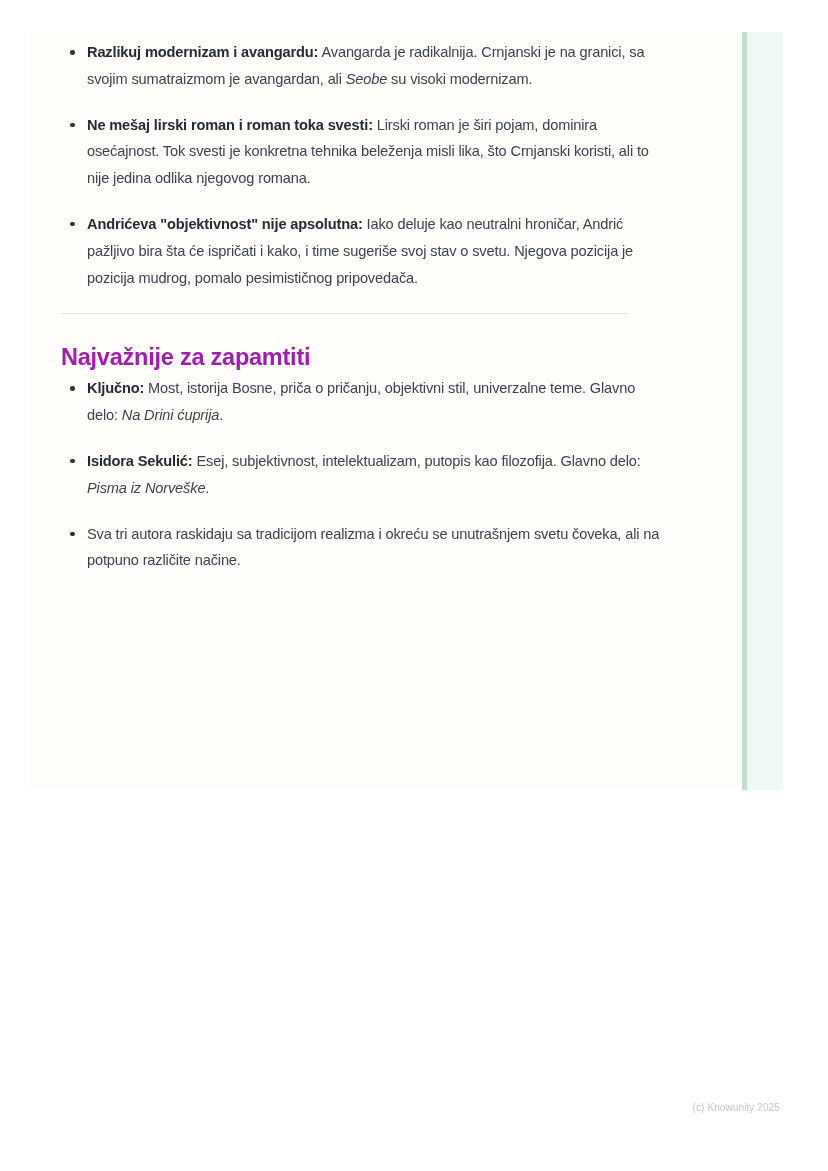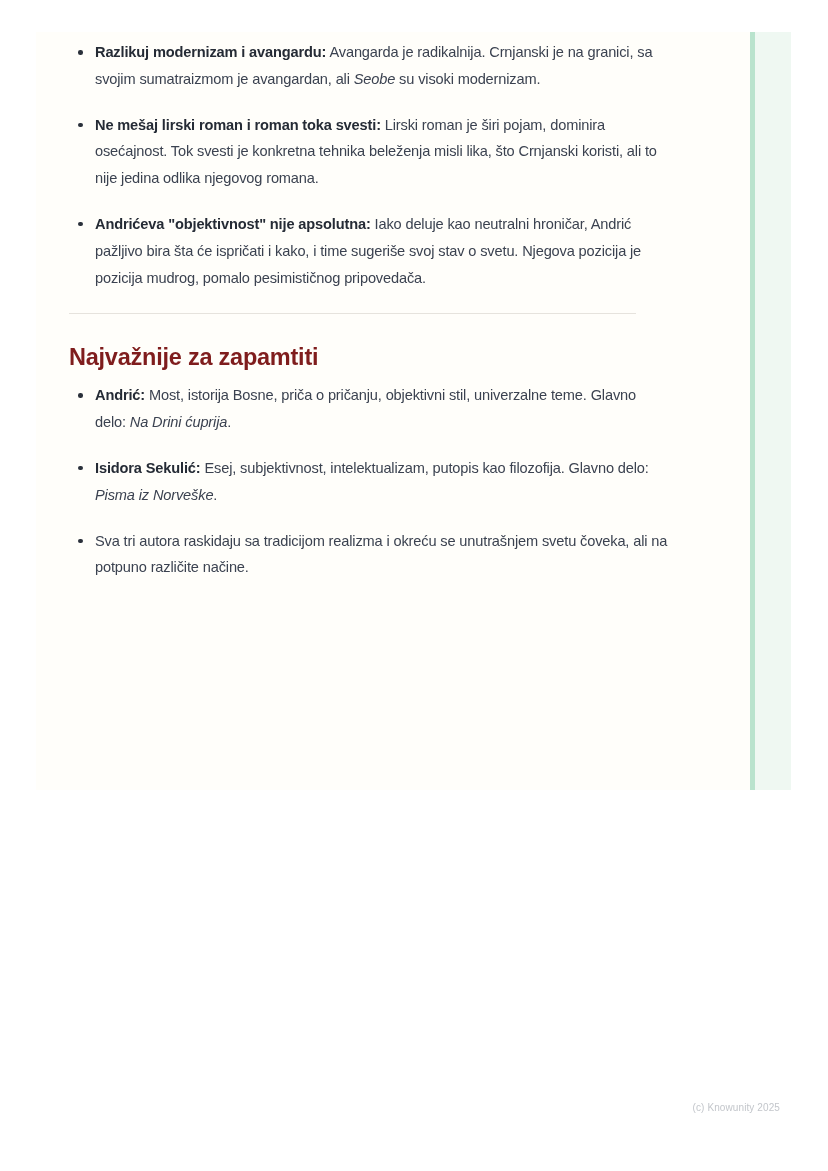--- a/index.html
+++ b/index.html
@@ -11,21 +11,21 @@
     width: 828px;
     height: 1171px;
     position: relative;
     font-family: "Liberation Sans", "DejaVu Sans", sans-serif;
     -webkit-font-smoothing: antialiased;
   }
 
   
   #page-card {
     position: absolute;
-    left: 36px;
+    left: 28px;
     top: 32px;
     width: 755px;
     height: 758px;
     background: #fffefa;
     overflow: hidden;
   }
 
   
   #accent-bar {
     position: absolute;
@@ -91,25 +91,25 @@
   
   #divider {
     margin: 22px 0 0 0;
     width: 567px;
     height: 1px;
     background: #e6e3dd;
   }
 
   
   #section-heading {
-    margin: 28px 0 10px 0;
+    margin: 28px 0 3px 0;
     font-size: 23.5px;
     line-height: 30px;
     font-weight: bold;
-    color: #7f1d1d;
+    color: #a21caf;
     letter-spacing: -0.01em;
   }
 
   
   #summary-list > li { margin-bottom: 19px; }
 
   
   #footer {
     position: absolute;
     right: 48px;
@@ -143,21 +143,21 @@
         <span class="lead">Andrićeva "objektivnost" nije apsolutna:</span><span> Iako deluje kao neutralni hroničar, Andrić pažljivo bira šta će ispričati i kako, i time sugeriše svoj stav o svetu. Njegova pozicija je pozicija mudrog, pomalo pesimističnog pripovedača.</span><span class="ital"></span><span></span>
       </li>
     </ul>
 
     <div id="divider"></div>
 
     <h2 id="section-heading">Najvažnije za zapamtiti</h2>
 
     <ul class="bullets" id="summary-list">
       <li>
-        <span class="lead">Andrić:</span><span> Most, istorija Bosne, priča o pričanju, objektivni stil, univerzalne teme. Glavno delo: </span><span class="ital">Na Drini ćuprija</span><span>.</span>
+        <span class="lead">Ključno:</span><span> Most, istorija Bosne, priča o pričanju, objektivni stil, univerzalne teme. Glavno delo: </span><span class="ital">Na Drini ćuprija</span><span>.</span>
       </li>
       <li>
         <span class="lead">Isidora Sekulić:</span><span> Esej, subjektivnost, intelektualizam, putopis kao filozofija. Glavno delo: </span><span class="ital">Pisma iz Norveške</span><span>.</span>
       </li>
       <li>
         <span class="lead"></span><span>Sva tri autora raskidaju sa tradicijom realizma i okreću se unutrašnjem svetu čoveka, ali na potpuno različite načine.</span><span class="ital"></span><span></span>
       </li>
     </ul>
 
   </div>

